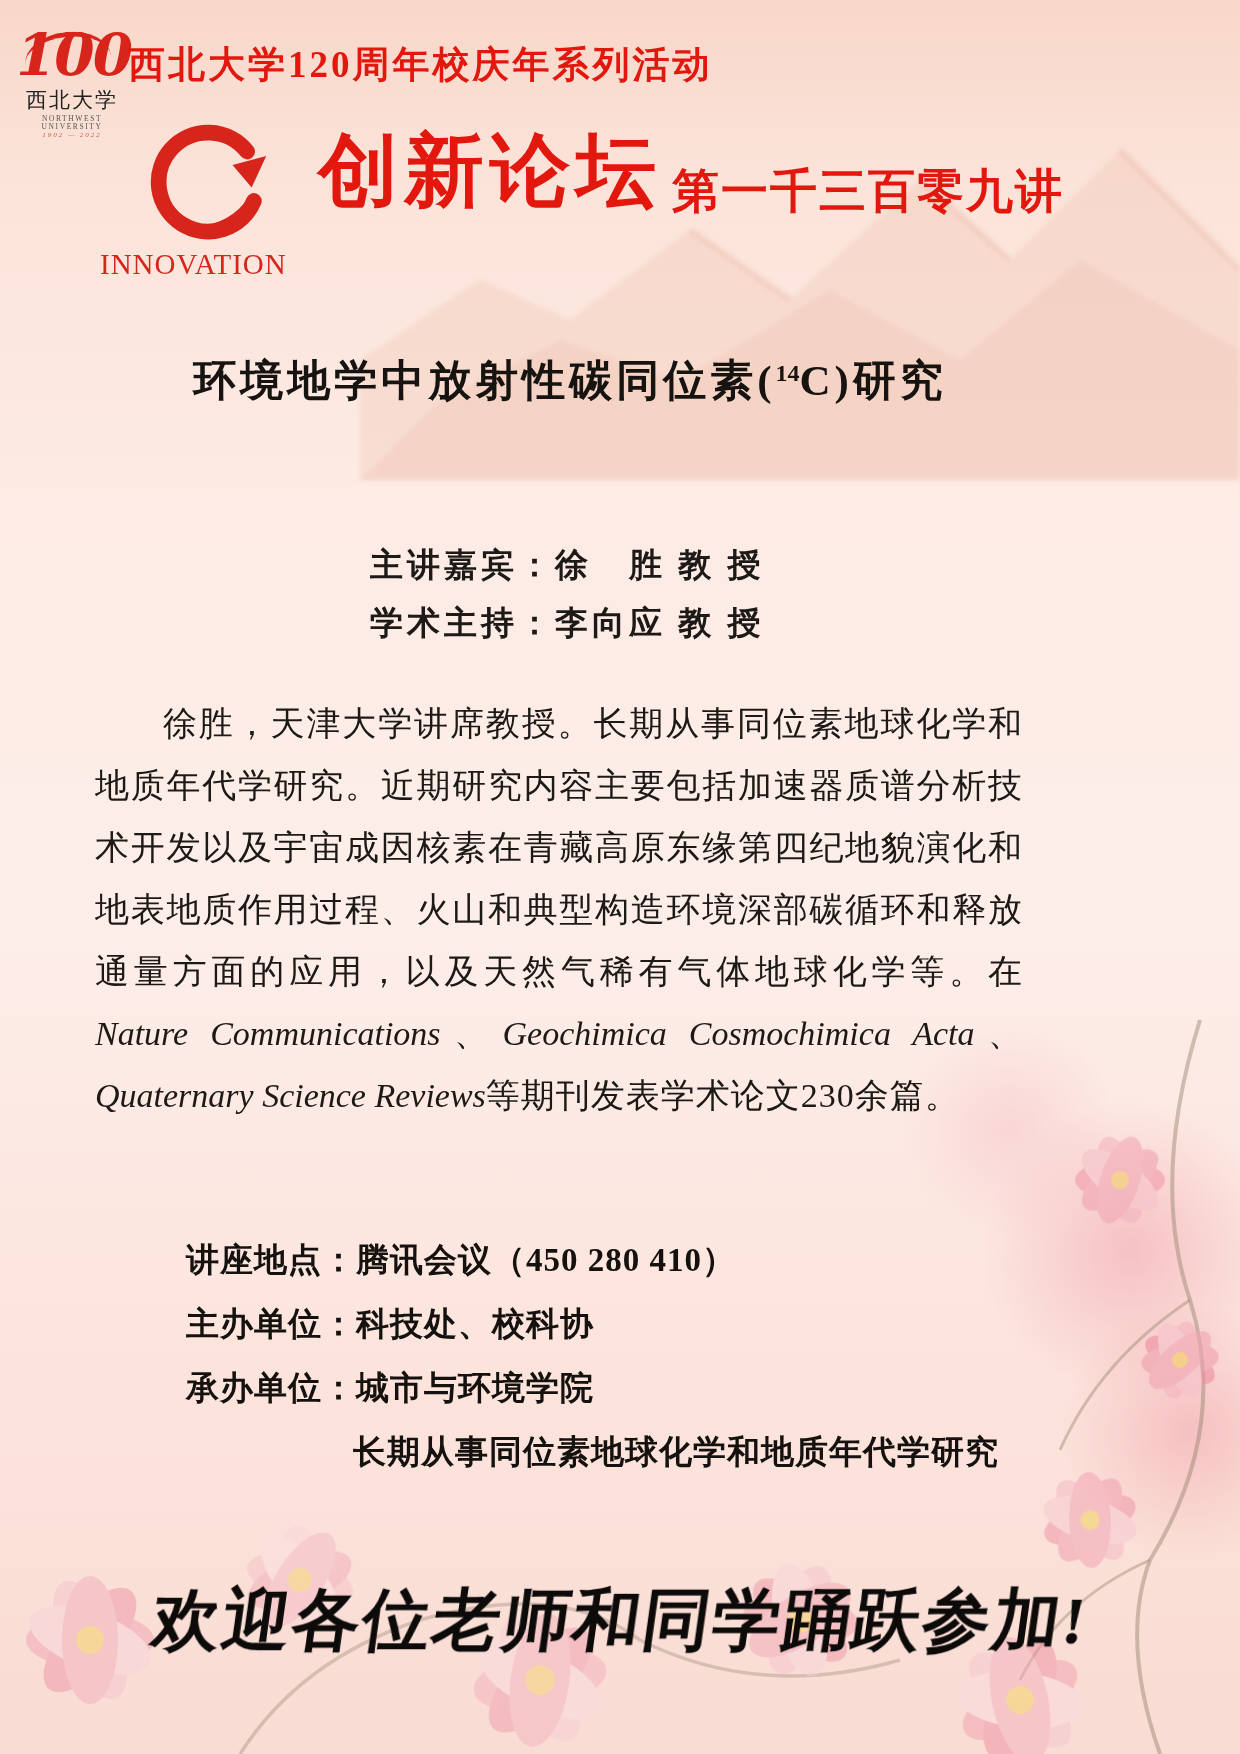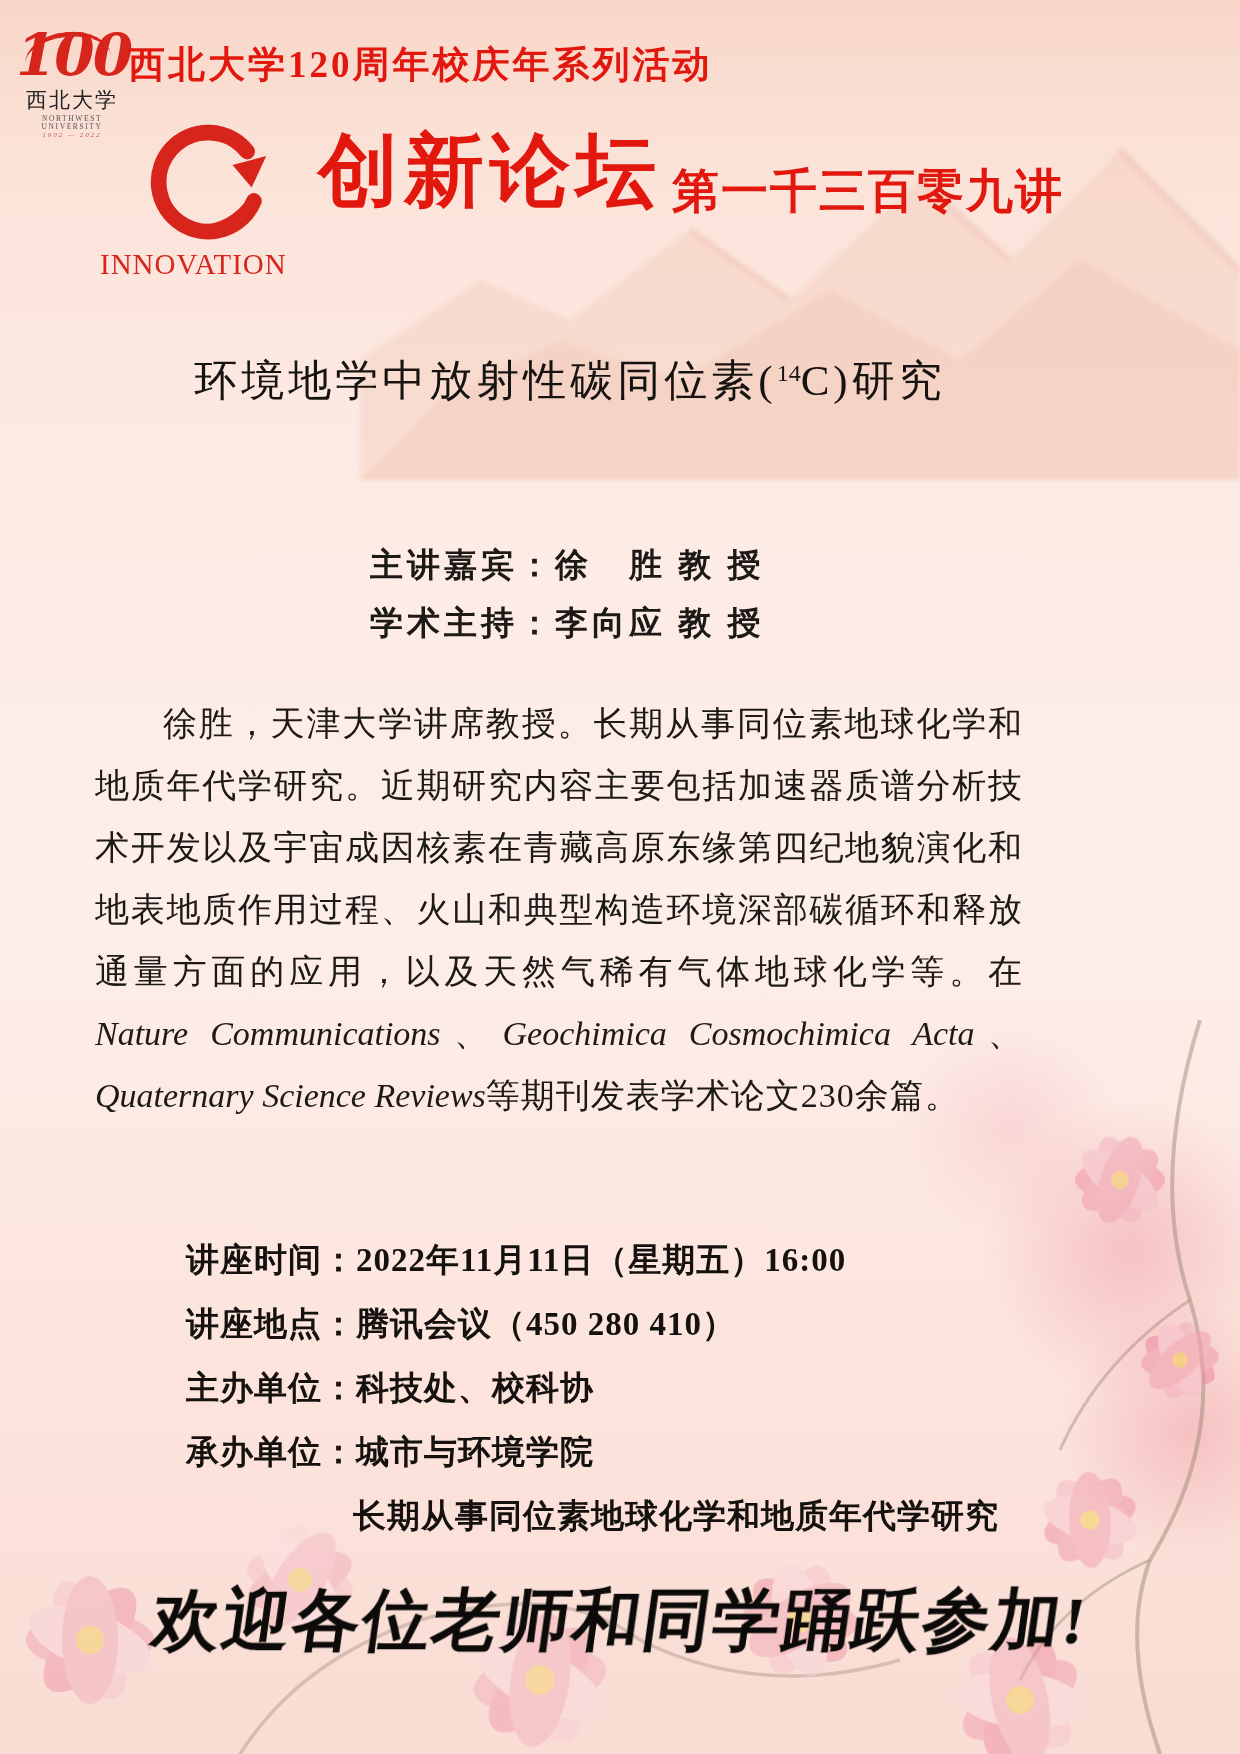--- a/index.html
+++ b/index.html
@@ -26,21 +26,21 @@
                 font-family:"Liberation Serif",serif;}
   
   #innov-logo{left:138px;top:120px;width:135px;height:135px;}
   #innov-label{left:100px;top:248px;width:210px;text-align:left;font-size:29px;color:#d8251b;
                letter-spacing:1px;font-family:"Liberation Serif",serif;}
   #forum-title{left:318px;top:118px;font-size:80px;font-weight:bold;letter-spacing:6px;
                font-family:"Liberation Sans","DejaVu Sans",sans-serif;}
   #lecture-no{left:672px;top:160px;font-size:47px;font-weight:bold;letter-spacing:2px;
               font-family:"Liberation Serif",serif;}
   
-  #main-title{left:0;top:352px;width:1140px;text-align:center;font-size:43px;font-weight:normal;
+  #main-title{left:0;top:352px;width:1140px;text-align:center;font-size:43px;font-weight:bold;
               color:#161310;letter-spacing:4px;}
   #main-title sup{font-size:24px;vertical-align:14px;letter-spacing:0;}
   
   .guest-line{left:370px;font-size:33px;font-weight:bold;color:#1c1916;letter-spacing:4px;}
   #speaker-line{top:543px;}
   #host-line{top:601px;text-align:center;}
   
   #bio{left:95px;top:693px;width:928px;font-size:34px;line-height:62px;color:#1c1916;
        text-align:justify;text-indent:2em;letter-spacing:1px;}
   #bio .it{font-style:italic;letter-spacing:0;}
@@ -164,21 +164,20 @@
   <div class="abs red" id="forum-title">创新论坛</div>
 
   <div class="abs" id="main-title"><span>环境地学中放射性碳同位素(</span><sup>14</sup><span>C)研究</span></div>
 
   <div class="abs guest-line" id="speaker-line">主讲嘉宾：徐　胜 教 授</div>
   <div class="abs guest-line" id="host-line">学术主持：李向应 教 授</div>
 
   <div class="abs" id="bio"><span>徐胜，天津大学讲席教授。长期从事同位素地球化学和地质年代学研究。近期研究内容主要包括加速器质谱分析技术开发以及宇宙成因核素在青藏高原东缘第四纪地貌演化和地表地质作用过程、火山和典型构造环境深部碳循环和释放通量方面的应用，以及天然气稀有气体地球化学等。在</span><span class="it">Nature Communications</span><span>、</span><span class="it">Geochimica Cosmochimica Acta</span><span>、</span><span class="it">Quaternary Science Reviews</span><span>等期刊发表学术论文230余篇。</span></div>
 
   <div class="abs" id="details">
-    <div class="detail-row"><span>讲座时间：</span><span>2022年11月11日（星期五）16:00</span></div>
     <div class="detail-row"><span>讲座地点：</span><span>腾讯会议（450 280 410）</span></div>
     <div class="detail-row"><span>主办单位：</span><span>科技处、校科协</span></div>
     <div class="detail-row"><span>承办单位：</span><span>城市与环境学院</span></div>
     <div class="detail-row indent"><span>长期从事同位素地球化学和地质年代学研究</span></div>
   </div>
 
   <div class="abs" id="welcome">欢迎各位老师和同学踊跃参加!</div>
 
 </div>
 

